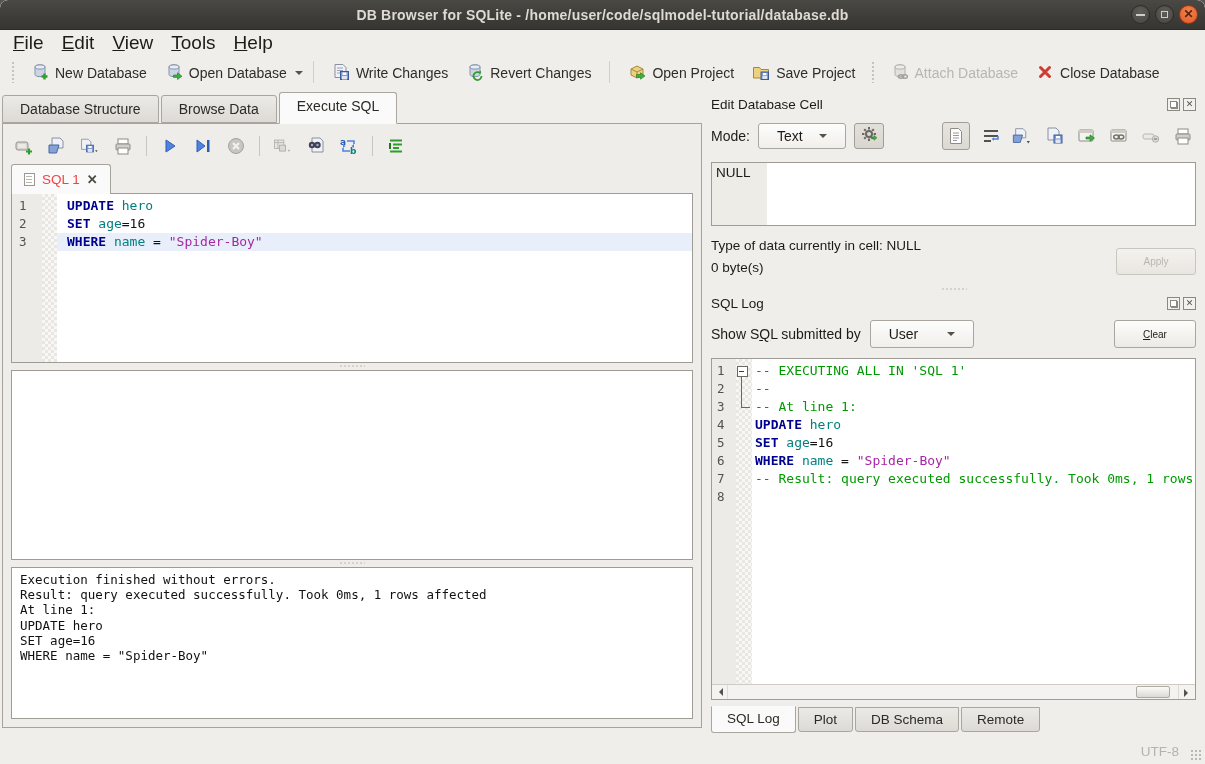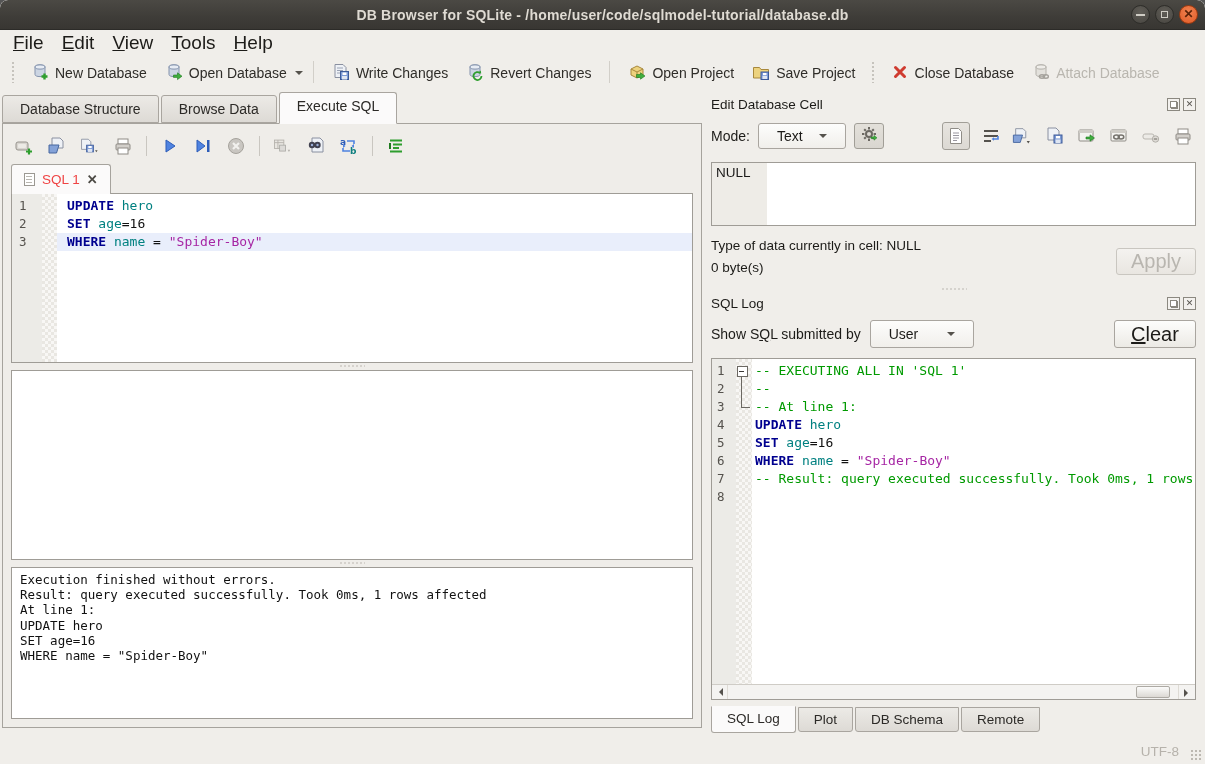--- a/index.html
+++ b/index.html
@@ -147,21 +147,21 @@
   .icon-btn.pressed{ border:1px solid #a19e97; border-radius:3px; background:linear-gradient(#e7e4df,#dcd9d3); width:28px; height:28px;}
 
   .cell-box{ height:64px; flex:0 0 64px; background:#fff; border:1px solid #9f9c96; position:relative; margin-bottom:12px;}
   .cell-strip{ position:absolute; left:0; top:0; bottom:0; width:55px; background:#eeece7;}
   .cell-value{ position:absolute; left:4px; top:2px; font-size:13.5px; color:#1a1918;}
 
   .cell-info{ display:flex; margin-bottom:10px;}
   .cell-info-text{ display:flex; flex-direction:column; gap:7px; font-size:13.5px; color:#1c1b18;}
   .btn{
     border:1px solid #a9a59f; border-radius:3px; background:linear-gradient(#fdfdfc,#eceae5);
-    font-size:20px; color:#1c1b18; display:flex; align-items:center; justify-content:center; cursor:default;
+    font-size:10px; color:#1c1b18; display:flex; align-items:center; justify-content:center; cursor:default;
   }
   .apply-btn{ width:80px; height:27px; margin-left:auto; align-self:flex-end;
     color:#b9b6b0; border-color:#c9c6c0; background:linear-gradient(#f4f2ef,#e9e6e1);}
 
   .sect-split{ height:8px; flex:0 0 8px; position:relative;}
   .sect-split::after{ content:""; position:absolute; left:50%; top:3px; width:26px; margin-left:-13px; height:2px;
     background:radial-gradient(#b0aca5 1px, transparent 1.2px) 0 0/4px 2px;}
 
   .filter-row{ height:34px; flex:0 0 34px; display:flex; align-items:center; gap:9px; margin:4px 0 7px;}
   .clear-btn{ width:82px; height:28px; margin-left:auto;}
@@ -311,39 +311,39 @@
             <rect x="9" y="9" width="7.5" height="7.5" fill="#7d9bd6" stroke="#3c5a99"></rect>
             <rect x="11" y="10" width="3.5" height="2.2" fill="#fff"></rect>
             <rect x="10.5" y="13" width="4.5" height="3" fill="#dfe6f2"></rect>
           </svg>
         </span>
       <span>Save Project</span>
     </div>
 
     <div class="tb-grip"></div>
 
-    <div class="tb-btn">
-      <span>
-          <svg width="18" height="18" viewBox="0 0 18 18">
-            <path d="M4.5 4.5L13.5 13.5M13.5 4.5L4.5 13.5" stroke="#cf3b30" stroke-width="3" stroke-linecap="round"></path>
-          </svg>
-        </span>
-      <span>Close Database</span>
-    </div>
-
     <div class="tb-btn disabled">
       <span>
           <svg width="18" height="18" viewBox="0 0 18 18">
             <path d="M4 4c0-1.3 2.2-2.1 5-2.1s5 .8 5 2.1v7.5c0 1.3-2.2 2.1-5 2.1s-5-.8-5-2.1z" fill="#e3e1dc" stroke="#b3b0aa"></path>
             <ellipse cx="9" cy="4" rx="5" ry="2.1" fill="#efede9" stroke="#b3b0aa"></ellipse>
             <ellipse cx="10" cy="13.5" rx="2.6" ry="1.8" fill="none" stroke="#a5a29c" stroke-width="1.4"></ellipse>
             <ellipse cx="13.8" cy="13.5" rx="2.6" ry="1.8" fill="none" stroke="#a5a29c" stroke-width="1.4"></ellipse>
           </svg>
         </span>
       <span>Attach Database</span>
+    </div>
+
+    <div class="tb-btn">
+      <span>
+          <svg width="18" height="18" viewBox="0 0 18 18">
+            <path d="M4.5 4.5L13.5 13.5M13.5 4.5L4.5 13.5" stroke="#cf3b30" stroke-width="3" stroke-linecap="round"></path>
+          </svg>
+        </span>
+      <span>Close Database</span>
     </div>
   </div>
 
   <div class="main">
 
     <div class="left">
       <div class="tabbar">
         <div class="tab">Database Structure</div>
         <div class="tab">Browse Data</div>
         <div class="tab active">Execute SQL</div>

